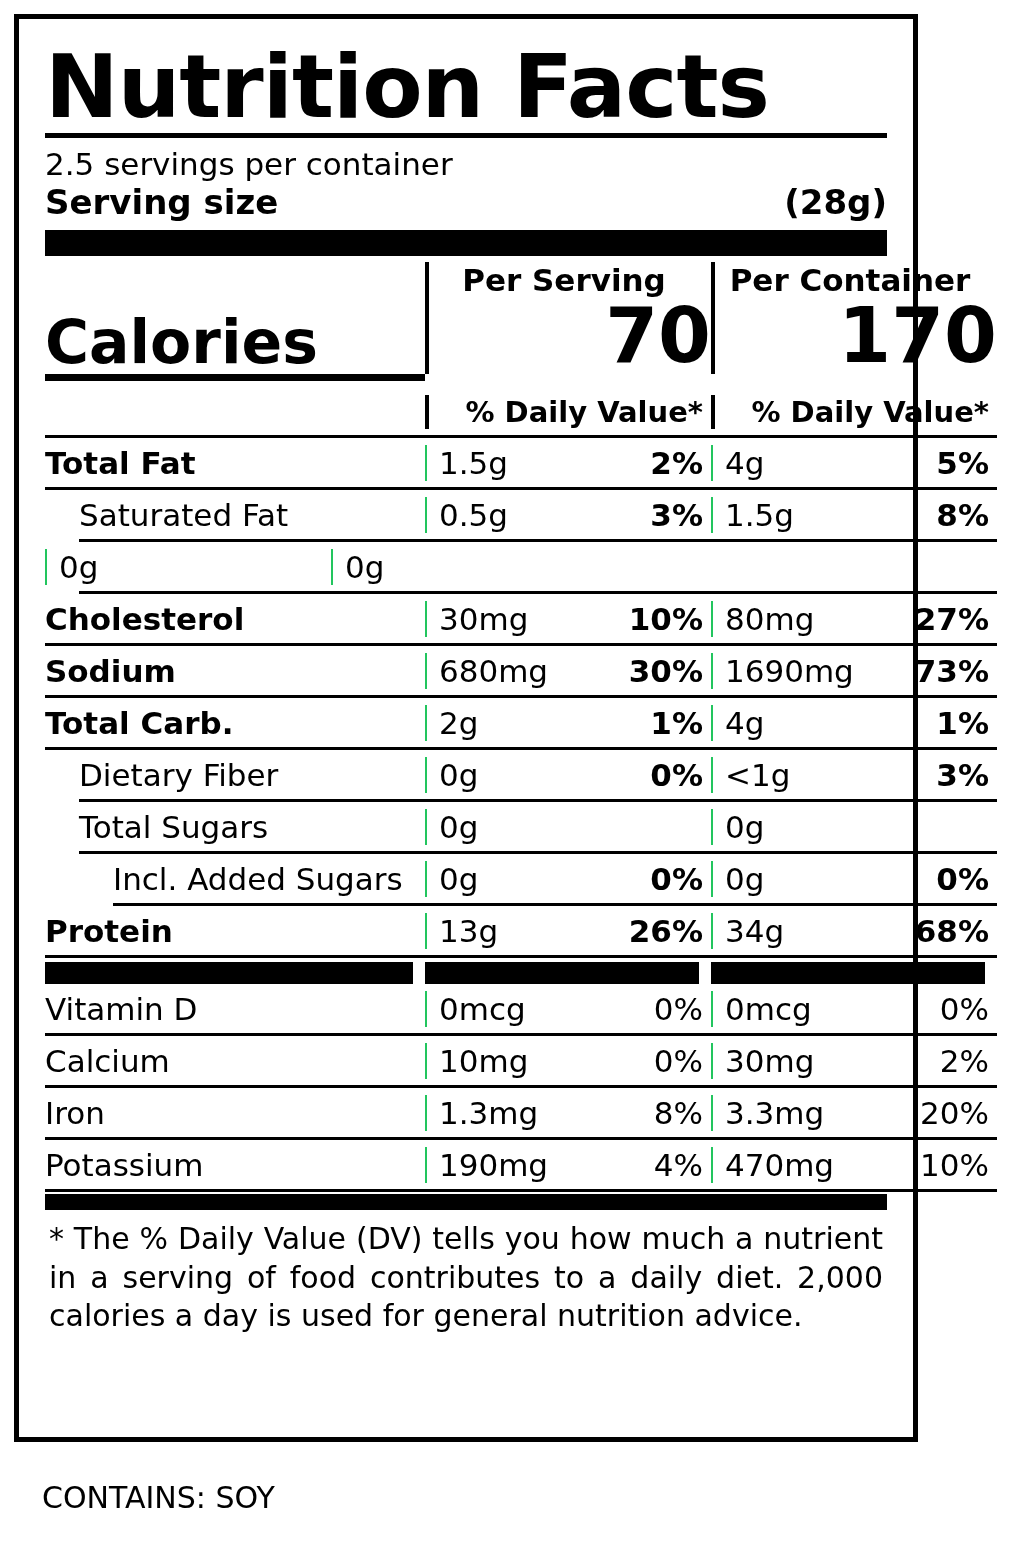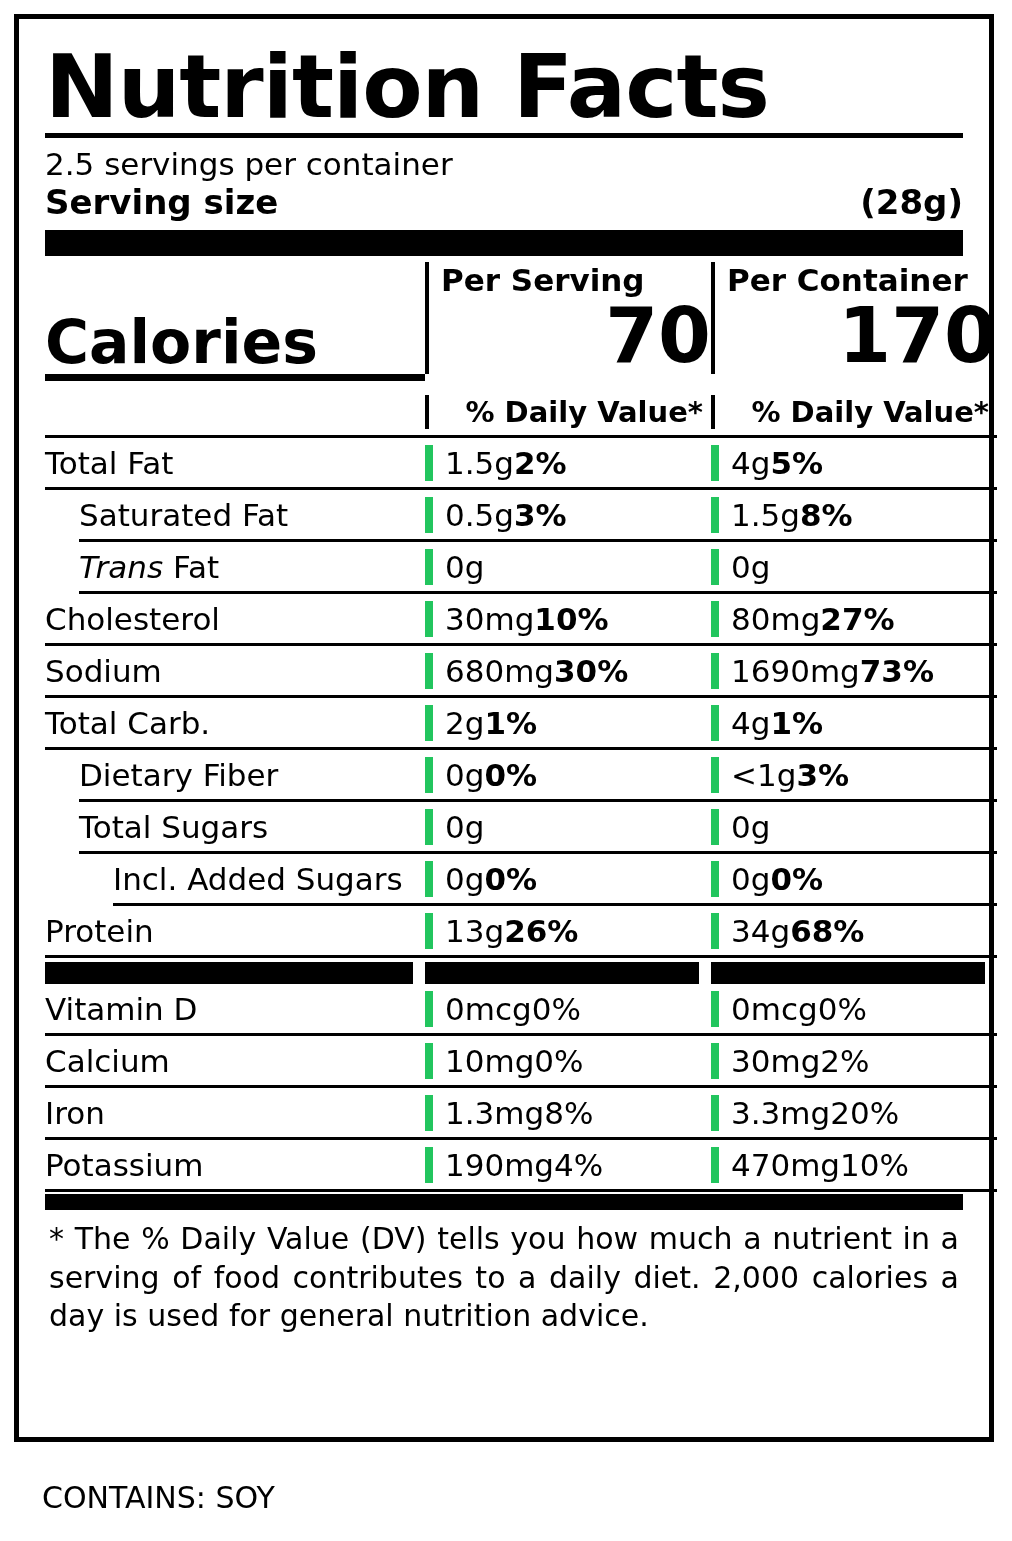--- a/index.html
+++ b/index.html
@@ -12,21 +12,21 @@
     height: 1541px;
     font-family: "DejaVu Sans", sans-serif;
     color: #000000;
     position: relative;
   }
 
   .label-box {
     position: absolute;
     left: 14px;
     top: 14px;
-    width: 980px;
+    width: 904px;
     height: 1428px;
     border: 5px solid #000;
     box-sizing: border-box;
     padding: 0 26px;
   }
 
   .title {
     font-size: 88px;
     font-weight: bold;
     letter-spacing: -1px;
@@ -52,21 +52,21 @@
   }
   .col-name   { width: 380px; flex: none; }
   .col-serv   { width: 286px; flex: none; box-sizing: border-box; border-left: 4px solid #000; padding-left: 12px; }
   .col-cont   { width: 286px; flex: none; box-sizing: border-box; border-left: 4px solid #000; padding-left: 12px; }
 
   .head-row {
     display: flex;
     margin-top: 6px;
   }
   .head-label {
-    text-align: left;
+    text-align: center;
     padding-right: 24px;
     font-size: 31px;
     font-weight: bold;
   }
 
   .cal-row {
     display: flex;
     align-items: flex-end;
   }
   .cal-word {
@@ -94,30 +94,31 @@
   .nrow {
     display: flex;
     font-size: 31px;
     align-items: baseline;
   }
   .nname {
     width: 380px;
     flex: none;
     box-sizing: border-box;
   }
-  .nname.bold { font-weight: normal; }
+  .nname.bold { font-weight: bold; }
   .nname.ind1 { padding-left: 34px; }
   .nname.ind2 { padding-left: 68px; }
   .ncell {
     width: 286px;
     flex: none;
     box-sizing: border-box;
-    border-left: 8px solid #22c55e;
+    border-left: 2px solid #22c55e;
     padding-left: 12px;
     display: flex;
+    justify-content: space-between;
   }
   .nval { }
   .ndv { font-weight: bold; padding-right: 8px; }
   .ndv.light { font-weight: normal; }
 
   .seg-lines {
     display: flex;
   }
   .seg {
     height: 0;
@@ -228,21 +229,20 @@
           </div>
         </div>
         <div class="seg-lines">
           <div class="seg name" style="margin-left: 34px; width: 346px;"></div>
           <div class="seg cell"></div>
           <div class="seg cell"></div>
         </div>
       </div>
       <div class="rowblock">
         <div class="nrow rowtext">
-          <div class="nname ind1"><span class="italic">Trans</span> Fat</div>
           <div class="ncell ">
             <span class="nval">0g</span>
             <span class="ndv"></span>
           </div>
           <div class="ncell ">
             <span class="nval">0g</span>
             <span class="ndv"></span>
           </div>
         </div>
         <div class="seg-lines">

